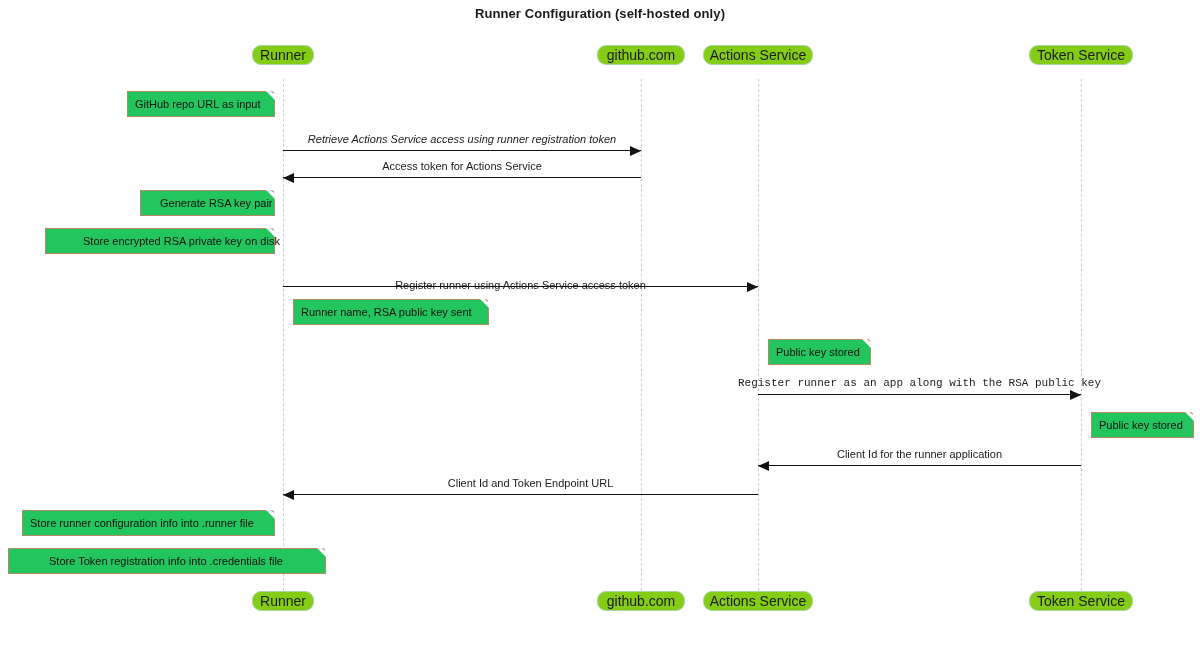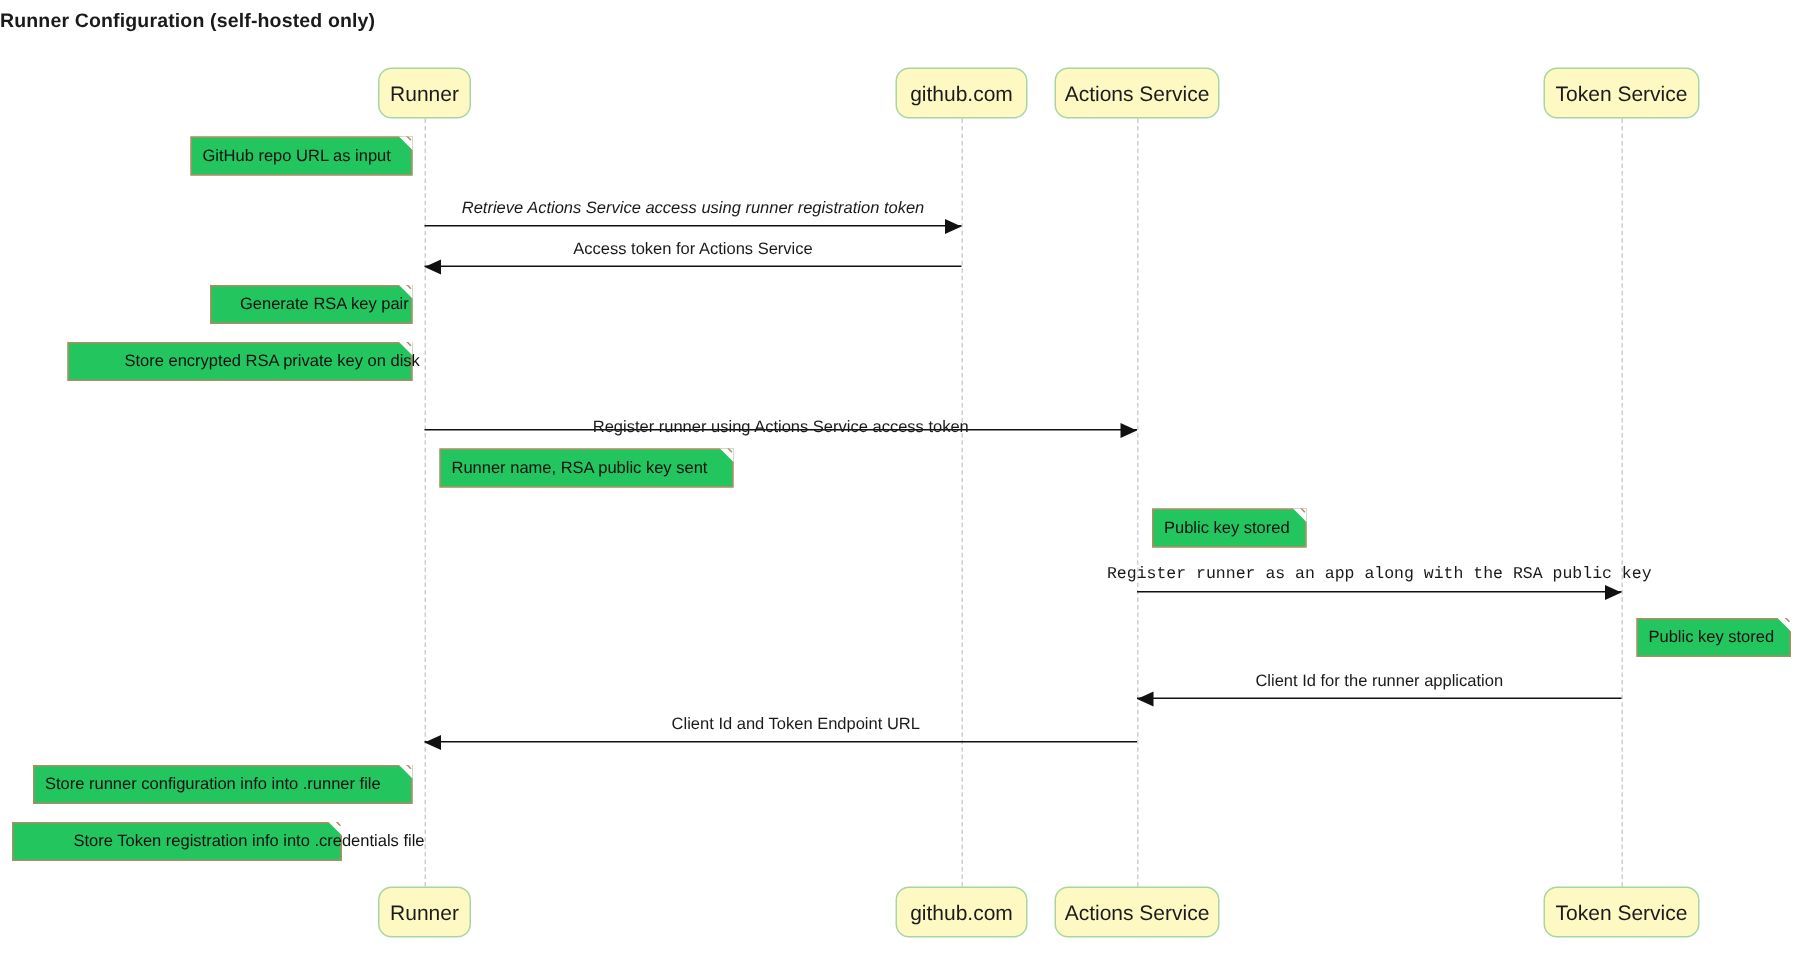--- a/index.html
+++ b/index.html
@@ -16,39 +16,39 @@
     width: 1200px;
     height: 647px;
     background: #ffffff;
     overflow: hidden;
   }
   .diagram-title {
     position: absolute;
     left: 0;
     top: 6px;
     width: 1200px;
-    text-align: left;
+    text-align: center;
     font-size: 13px;
     font-weight: bold;
     color: #1a1a1a;
     letter-spacing: 0.1px;
   }
   
   .lifeline {
     position: absolute;
     width: 0;
     border-left: 1px dashed #cfcfcf;
   }
   
   .participant {
     position: absolute;
     box-sizing: border-box;
-    height: 34px;
+    height: 20px;
     border-radius: 9px;
-    background: #fef9c3;
+    background: #84cc16;
     border: 1px solid #a8d5a2;
     display: flex;
     align-items: center;
     justify-content: center;
     font-size: 14px;
     color: #1b1b1b;
     white-space: nowrap;
     text-align: center;
   }
   
@@ -211,20 +211,20 @@
       <div class="note" style="top: 412px; width: 103px; left: 1091px;">
         <span>Public key stored</span>
         <span class="fold"></span>
         <span class="fold-diag"></span>
       </div>
       <div class="note" style="top: 510px; width: 253px; left: 22px;">
         <span>Store runner configuration info into .runner file</span>
         <span class="fold"></span>
         <span class="fold-diag"></span>
       </div>
-      <div class="note" style="top: 548px; width: 220px; left: 8px; padding-left: 40px;">
+      <div class="note" style="top: 548px; width: 318px; left: 8px; padding-left: 40px;">
         <span>Store Token registration info into .credentials file</span>
         <span class="fold"></span>
         <span class="fold-diag"></span>
       </div>
     </div>
 
 </div>
 
 </body></html>

